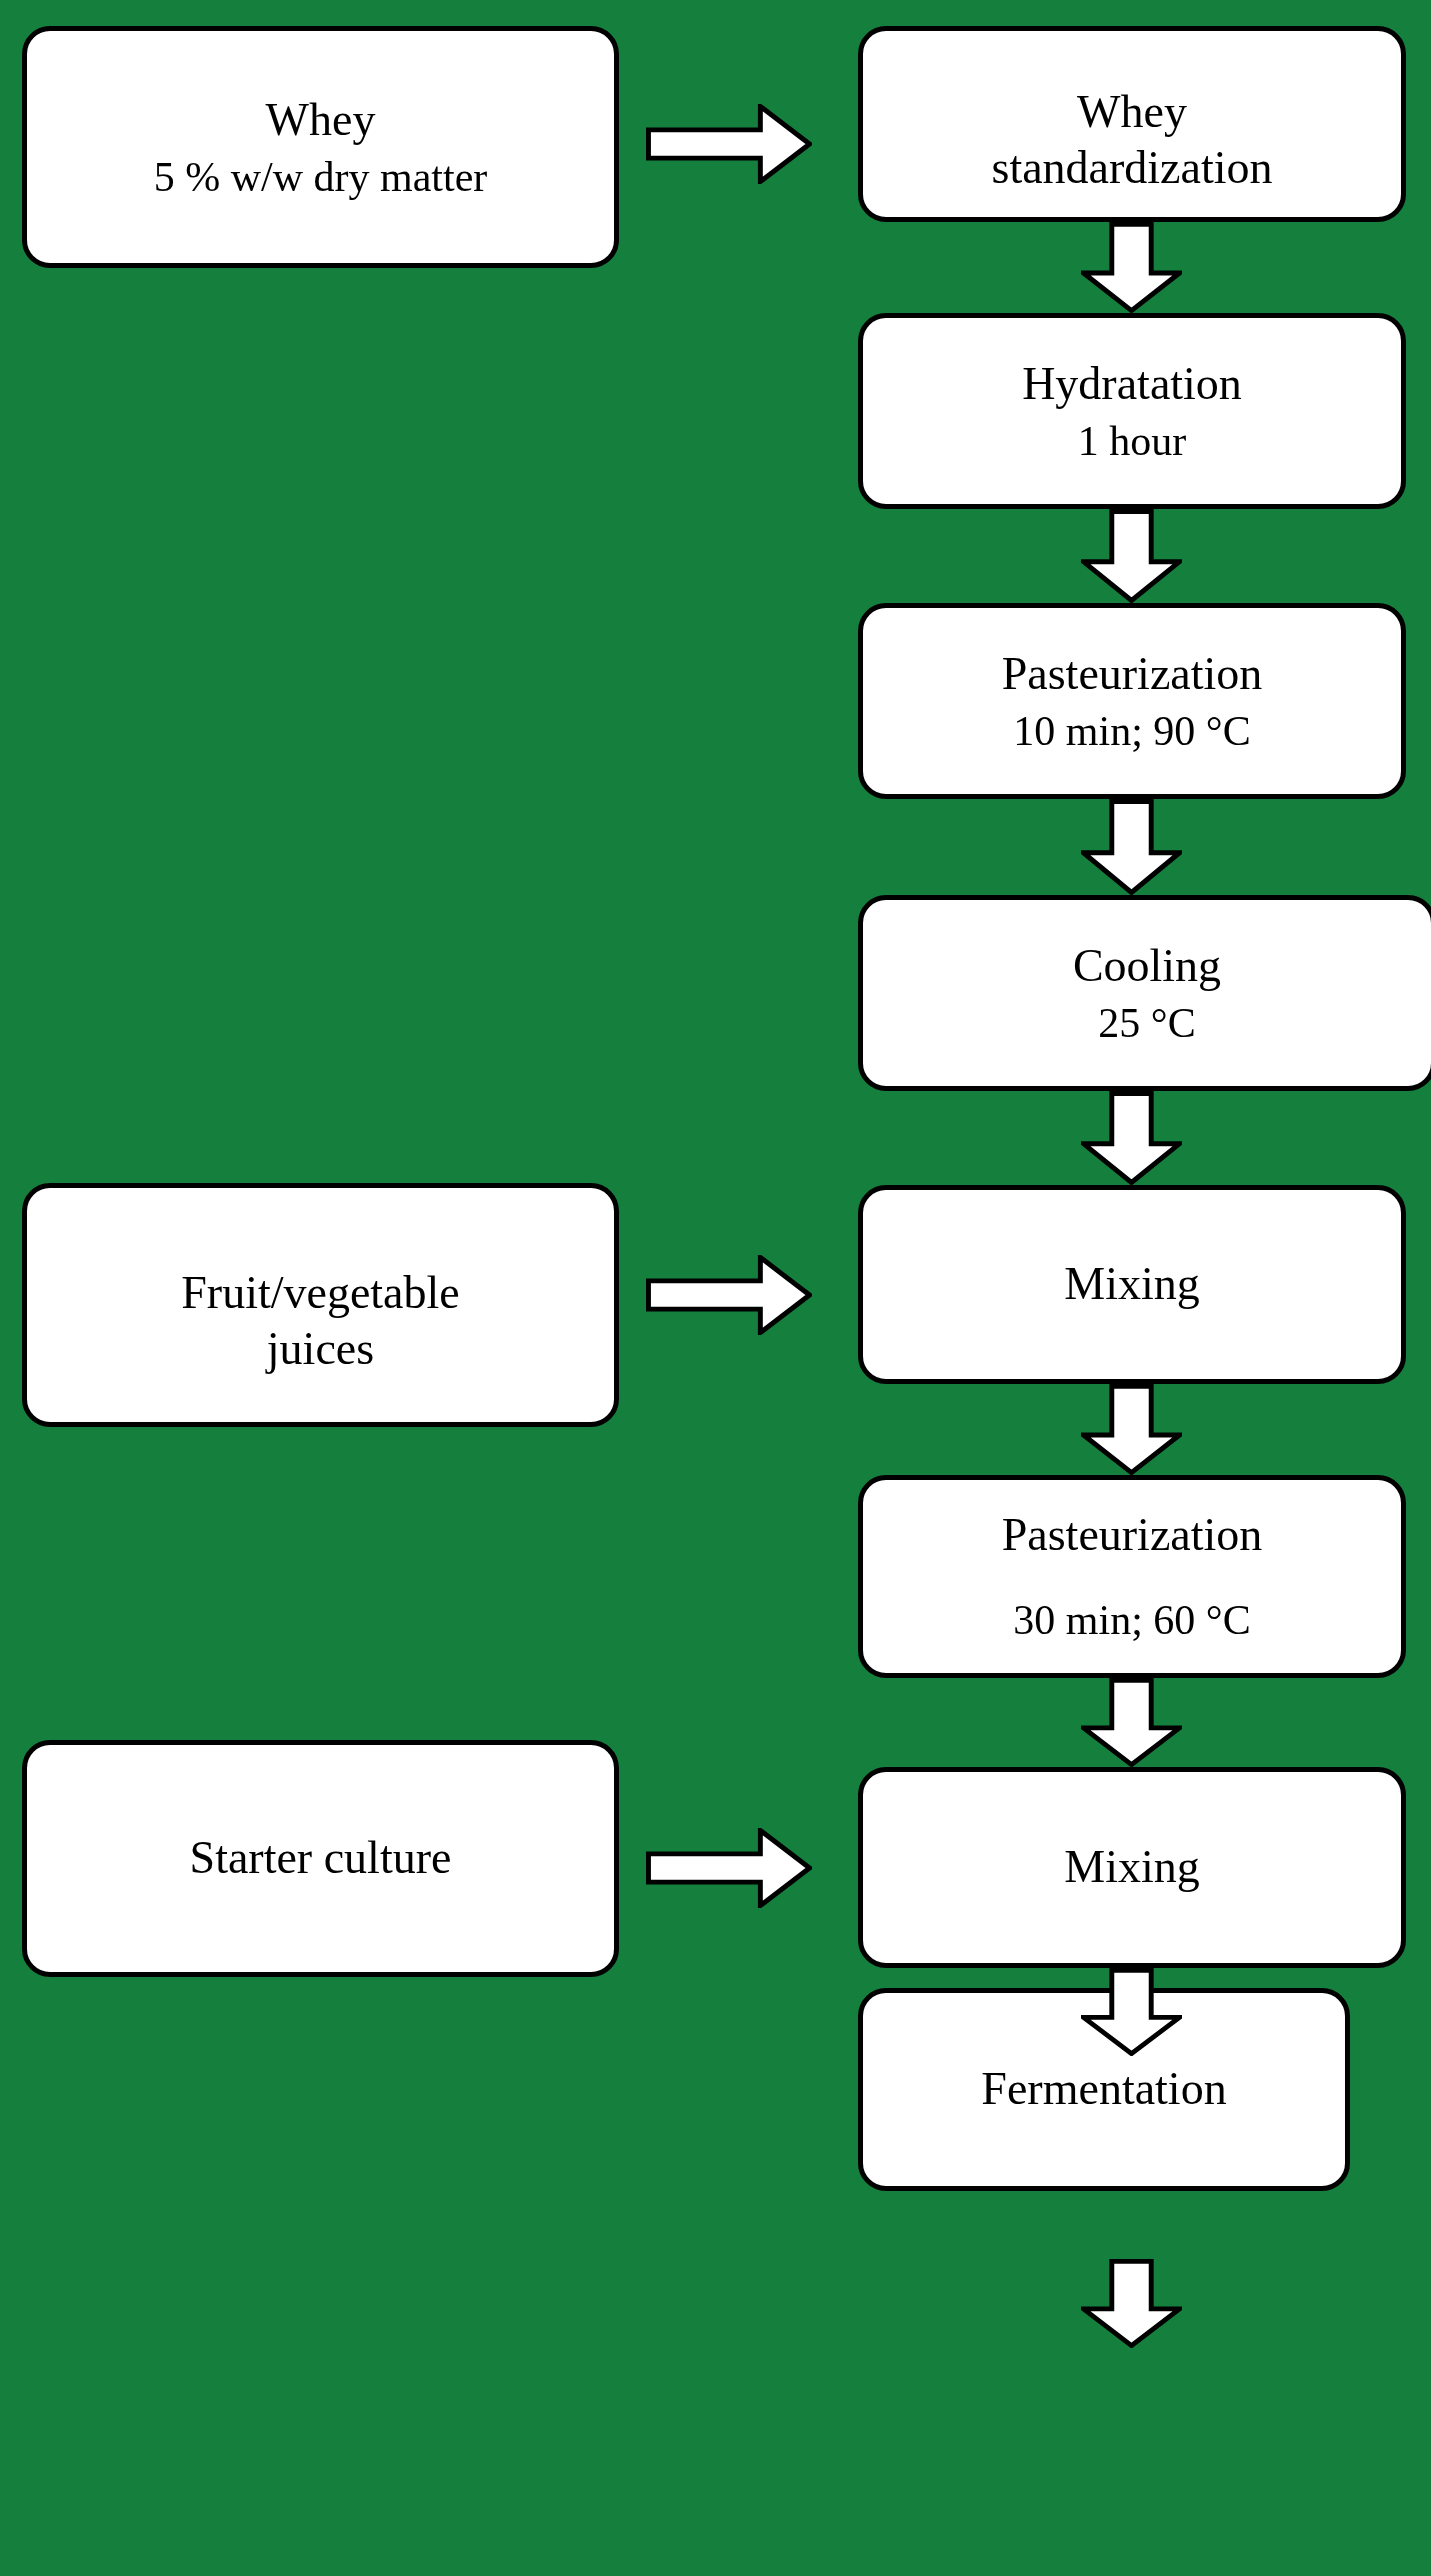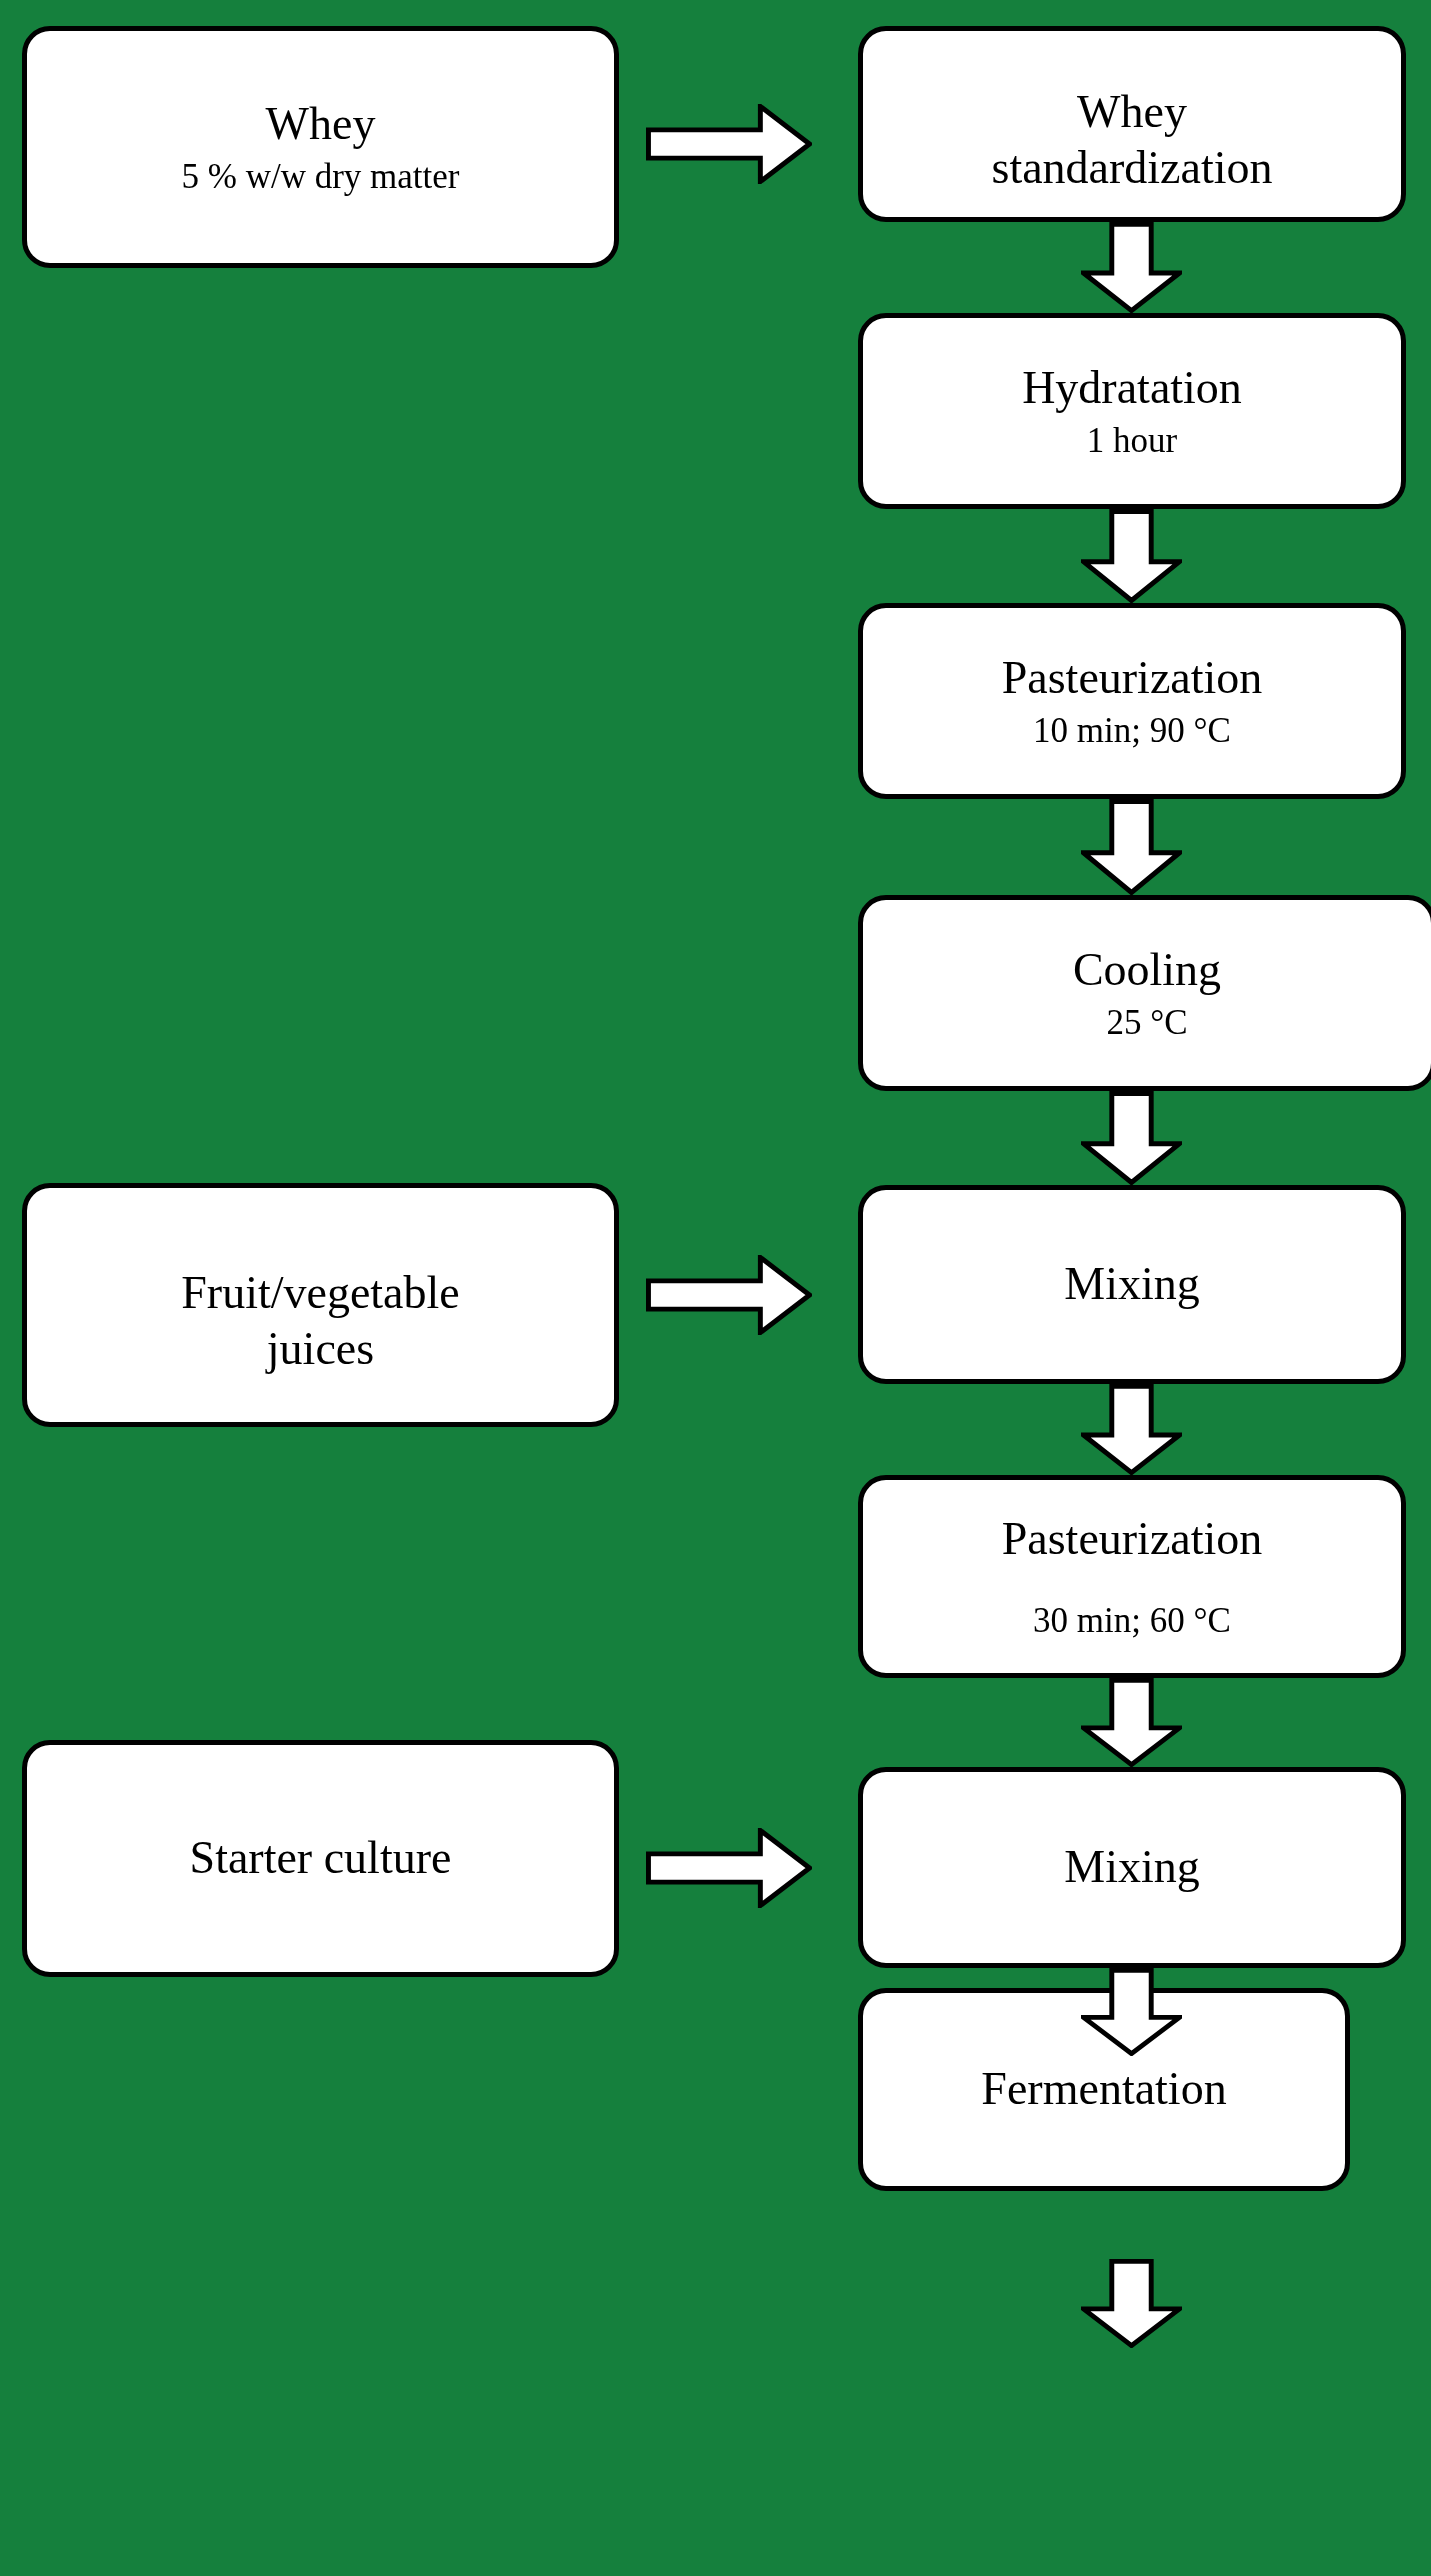--- a/index.html
+++ b/index.html
@@ -7,21 +7,21 @@
     width:1432px;height:2576px;position:relative;overflow:hidden;
     font-family:"Liberation Serif","DejaVu Serif",serif;color:#000;
   }
   .canvas{position:absolute;left:0;top:0;width:1432px;height:2576px;background:#15803d;}
   .box{
     position:absolute;background:#ffffff;border:5.5px solid #000000;border-radius:28px;
     box-sizing:border-box;display:flex;flex-direction:column;align-items:center;
     justify-content:center;text-align:center;
   }
   .title{font-size:46px;line-height:1.22;}
-  .subtitle{font-size:35px;line-height:1.2;margin-top:3.7px;}
+  .subtitle{font-size:42px;line-height:1.2;margin-top:3.7px;}
   .spaced .subtitle{margin-top:32px;}
   .wrap{max-width:333px;margin-top:32px;}
   .arrow{position:absolute;display:block;}
   .arrow svg{display:block;width:100%;height:100%;}
 </style>
 </head>
 <body>
 
 <div class="canvas">
 

